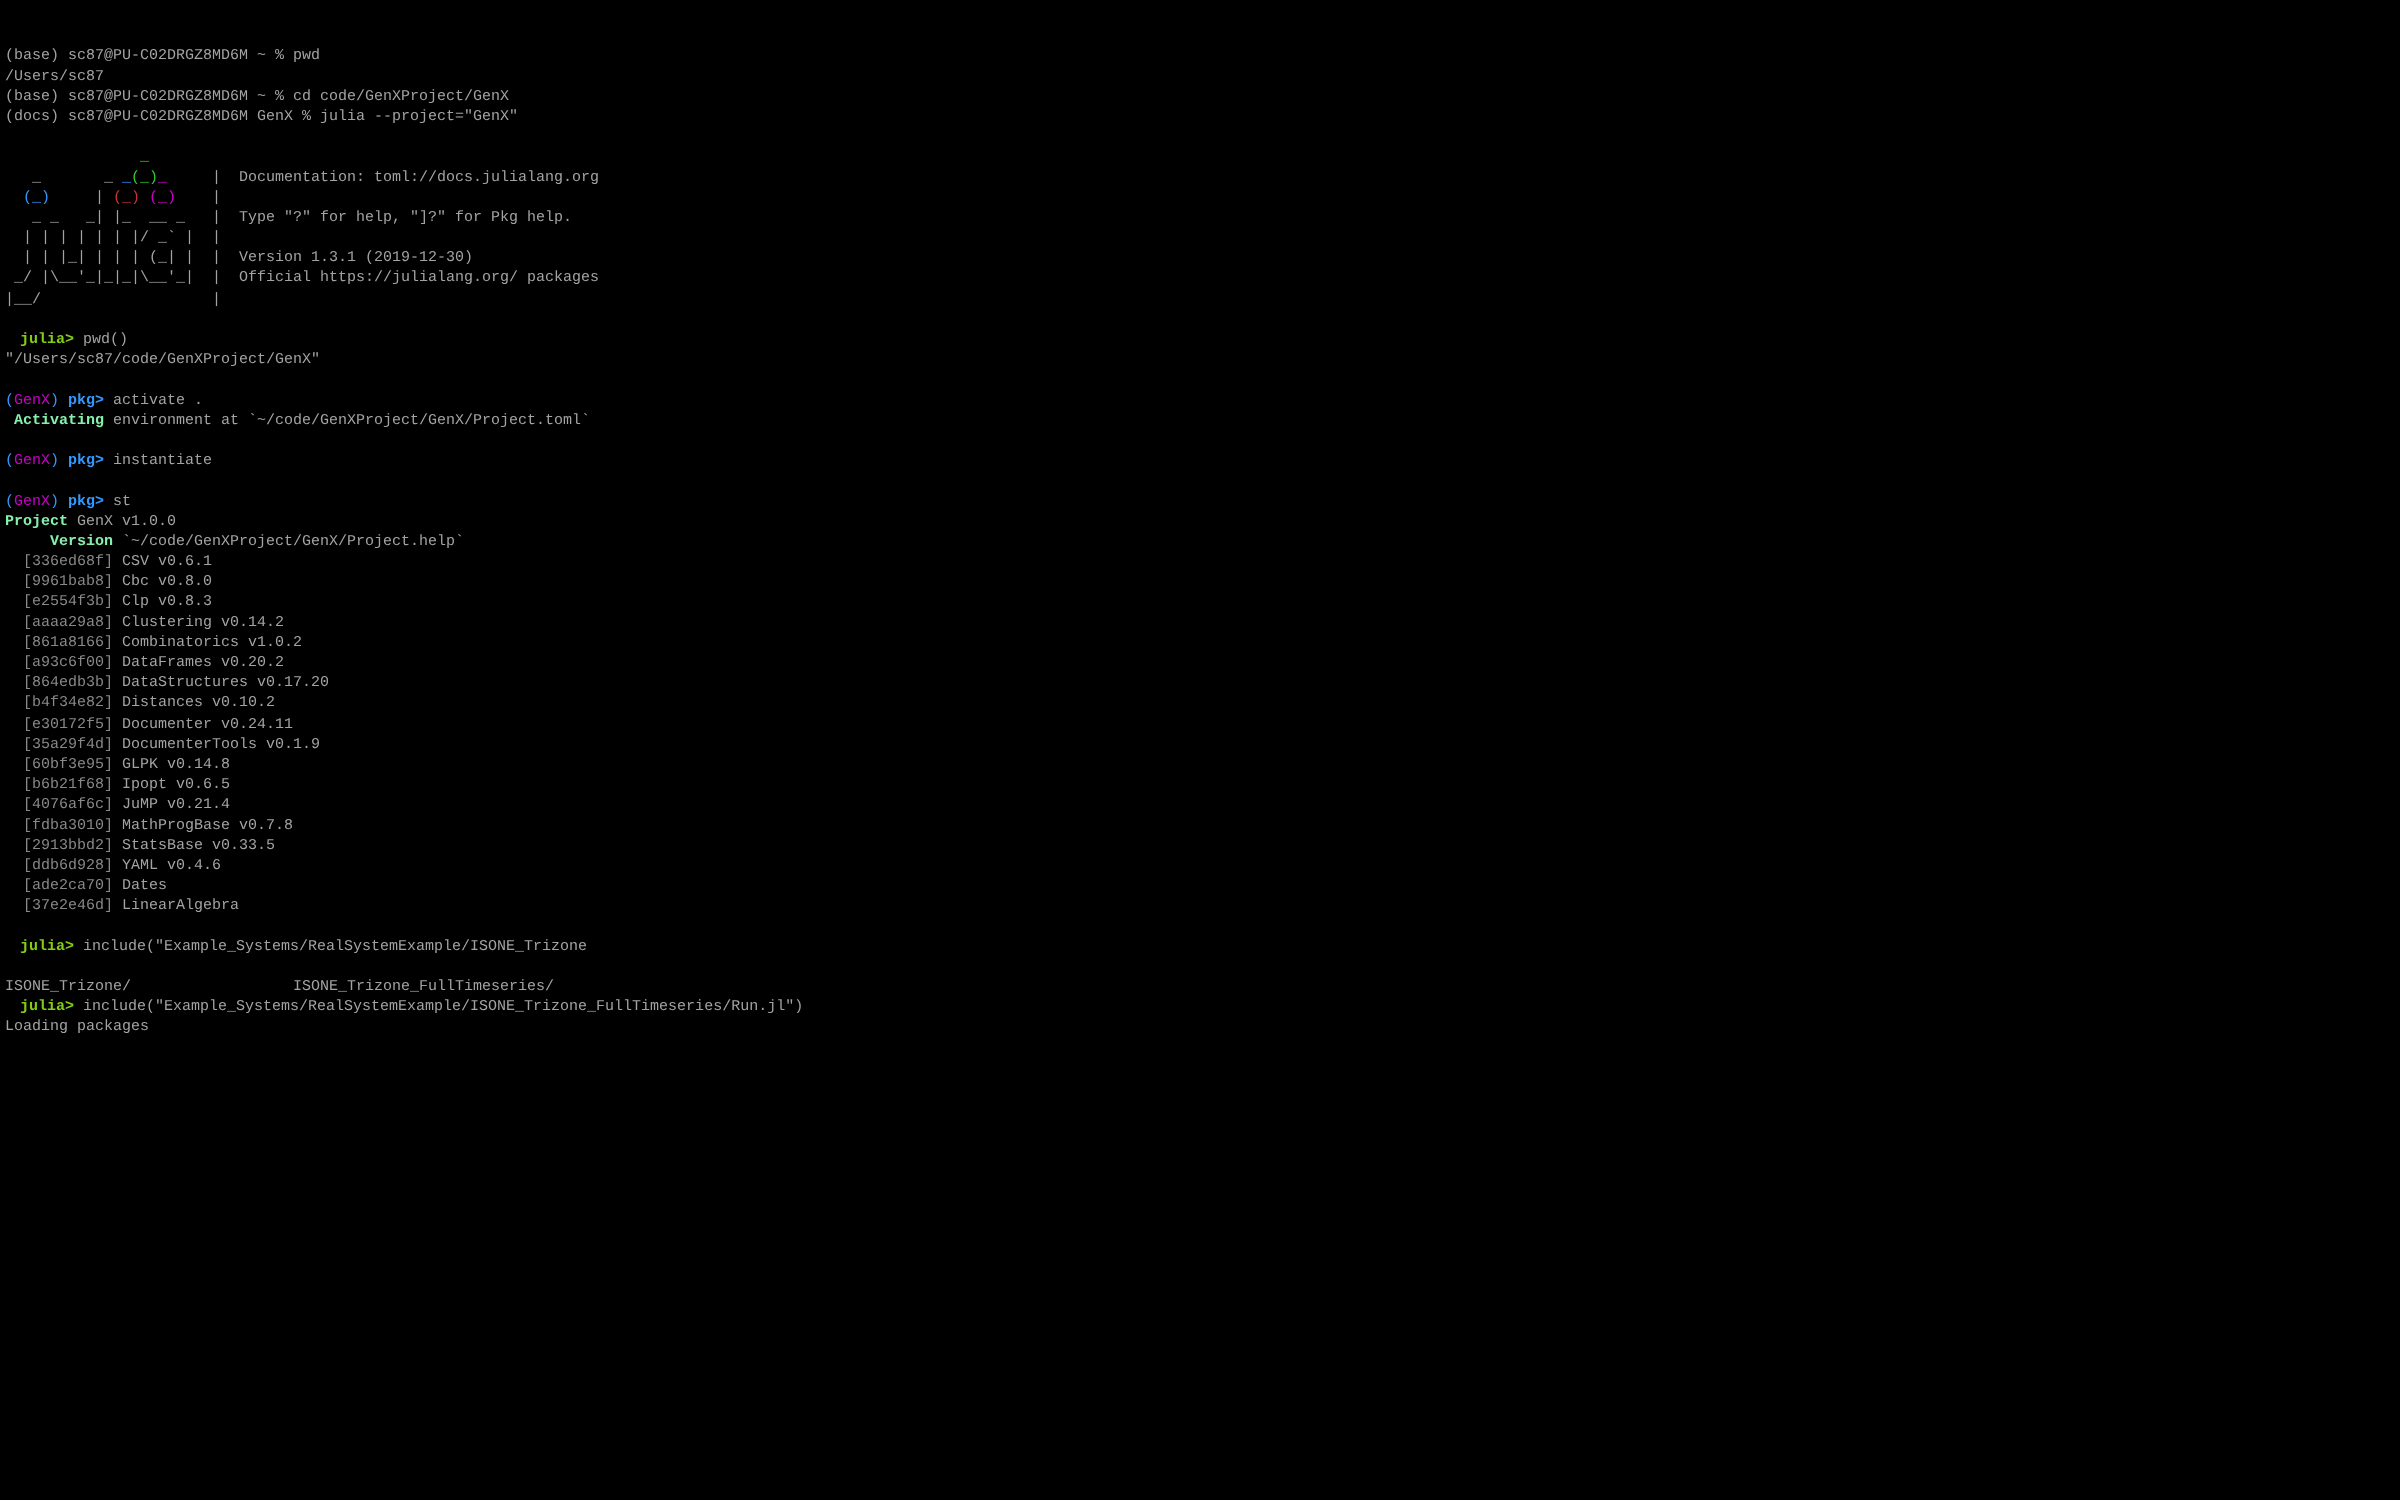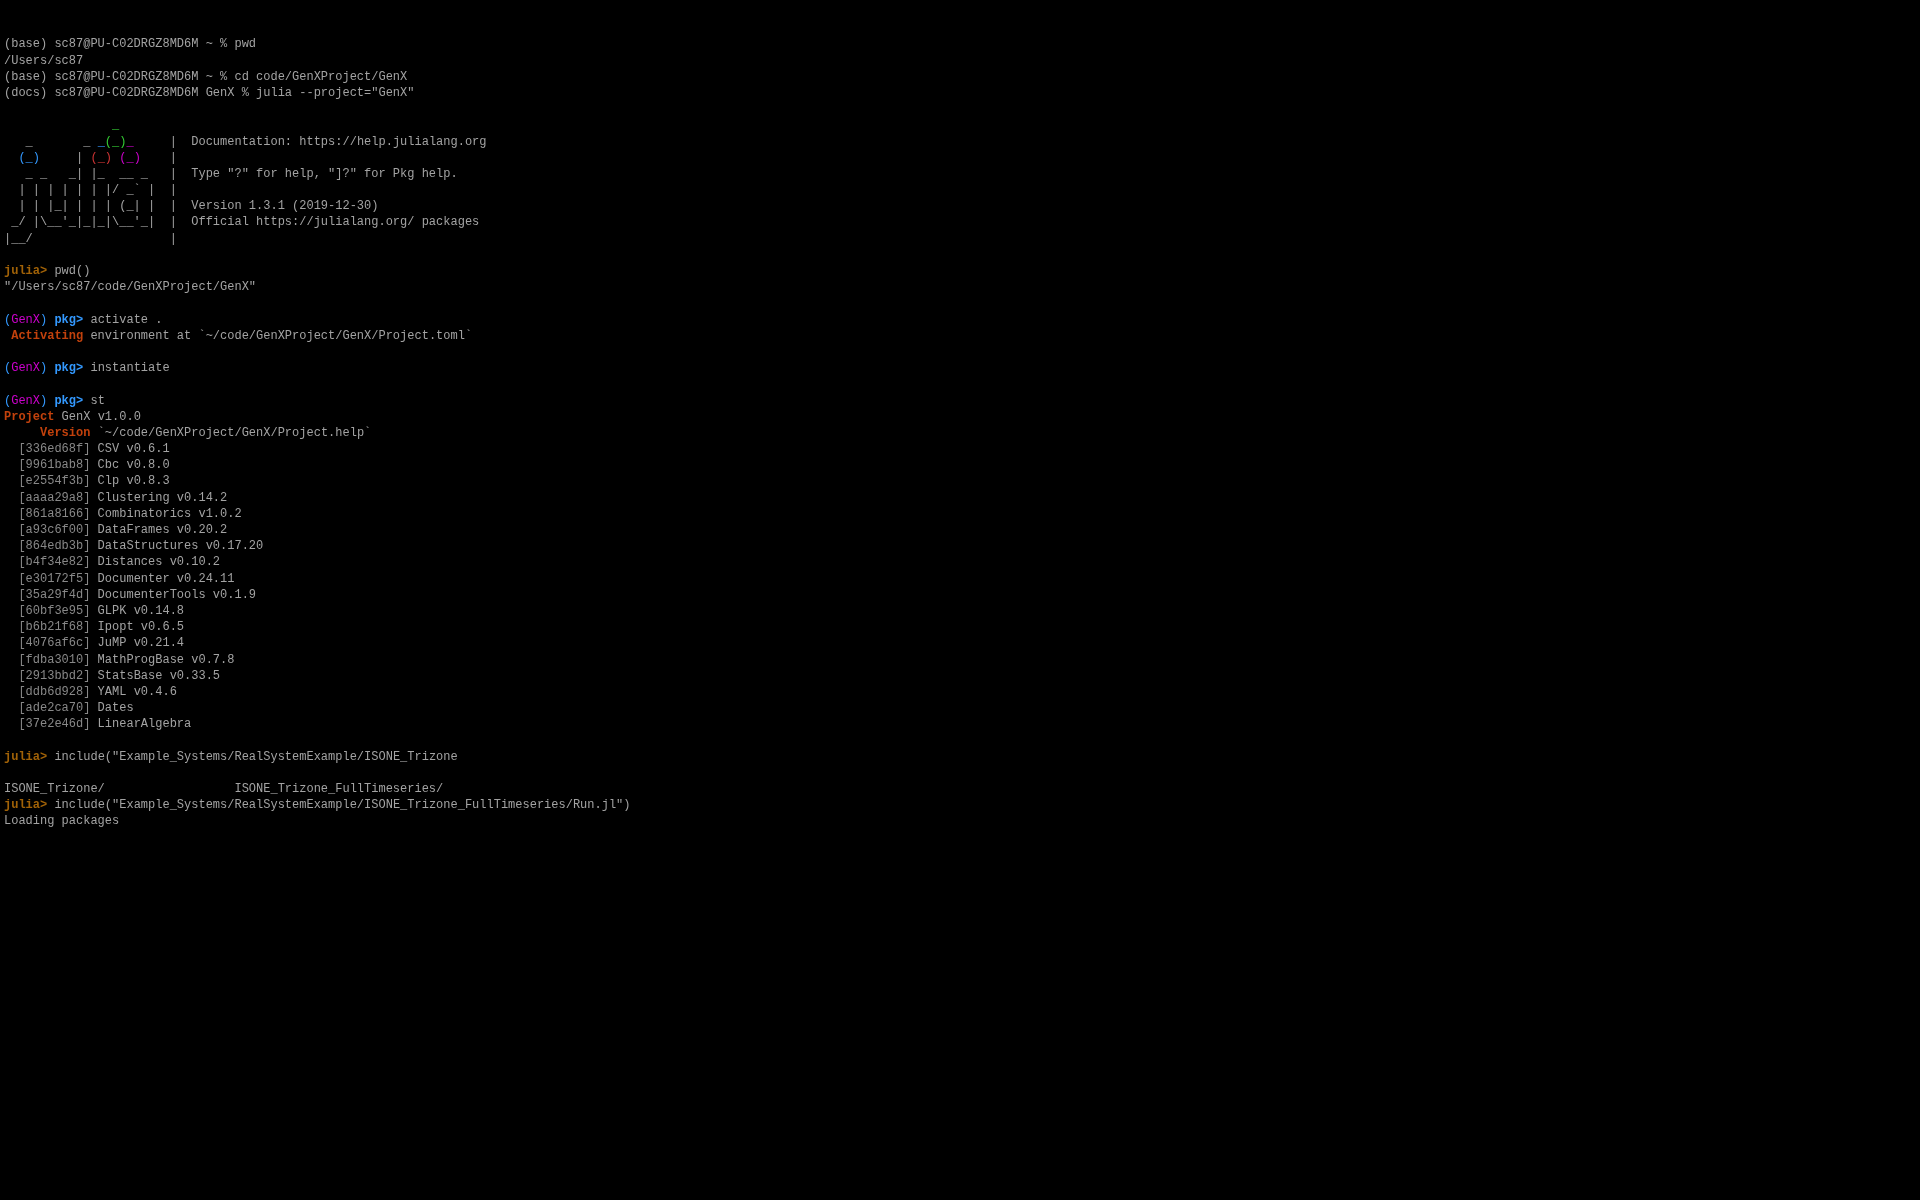--- a/index.html
+++ b/index.html
@@ -8,37 +8,37 @@
       font-family: "Menlo", "Monaco", "Courier New", monospace;
       font-size: 12px;
       line-height: 1.35;
       margin: 0;
       padding: 4px;
       white-space: pre;
     }
     .white { color: #a3a3a3; }
     .gray { color: #888888; }
     .green { color: #33cc33; }
-    .lgreen { color: #a16207; }
+    .lgreen { color: #84cc16; margin-left: 12px; }
     .cyan { color: #3399ff; }
     .magenta { color: #cc00cc; }
     .red { color: #cc3333; }
-    .brightgreen { color: #c2410c; }
+    .brightgreen { color: #86efac; }
     .bold { font-weight: bold; }
   </style>
 </head>
 <body>
 
 <span class="white">(base) sc87@PU-C02DRGZ8MD6M ~ % </span><span class="white">pwd</span>
 <span class="white">/Users/sc87</span>
 <span class="white">(base) sc87@PU-C02DRGZ8MD6M ~ % </span><span class="white">cd code/GenXProject/GenX</span>
 <span class="white">(docs) sc87@PU-C02DRGZ8MD6M GenX % </span><span class="white">julia --project="GenX"</span>
 
 <span class="white">               </span><span class="green">_</span>
-<span class="white">   _       _ </span><span class="cyan">_</span><span class="green">(_)</span><span class="magenta">_</span><span class="white">     |  Documentation: https://help.julialang.org</span>
+<span class="white">   _       _ </span><span class="cyan">_</span><span class="green">(_)</span><span class="magenta">_</span><span class="white">     |  Documentation: toml://docs.julialang.org</span>
 <span class="white">  </span><span class="cyan">(_)</span><span class="white">     | </span><span class="red">(_)</span><span class="white"> </span><span class="magenta">(_)</span><span class="white">    |</span>
 <span class="white">   _ _   _| |_  __ _   |  Type "?" for help, "]?" for Pkg help.</span>
 <span class="white">  | | | | | | |/ _` |  |</span>
 <span class="white">  | | |_| | | | (_| |  |  Version 1.3.1 (2019-12-30)</span>
 <span class="white"> _/ |\__'_|_|_|\__'_|  |  Official https://julialang.org/ packages</span>
 <span class="white">|__/                   |</span>
 
 <span class="lgreen bold">julia&gt;</span><span class="white"> pwd()</span>
 <span class="white">"/Users/sc87/code/GenXProject/GenX"</span>
 

